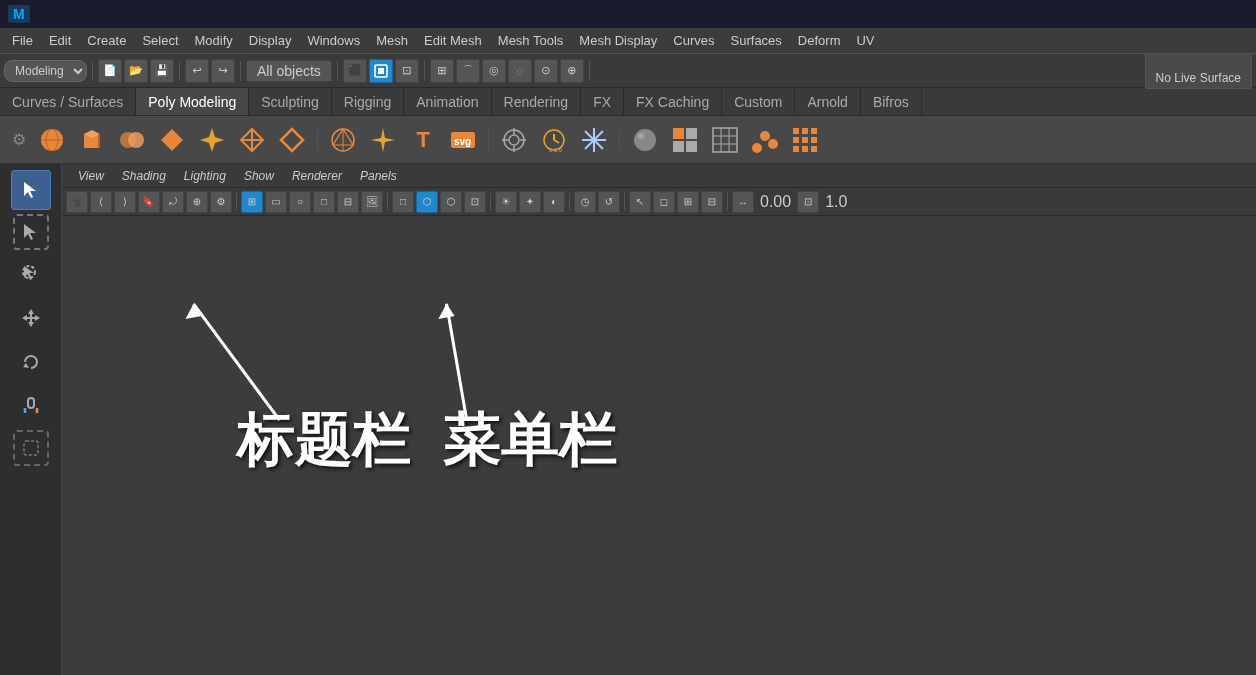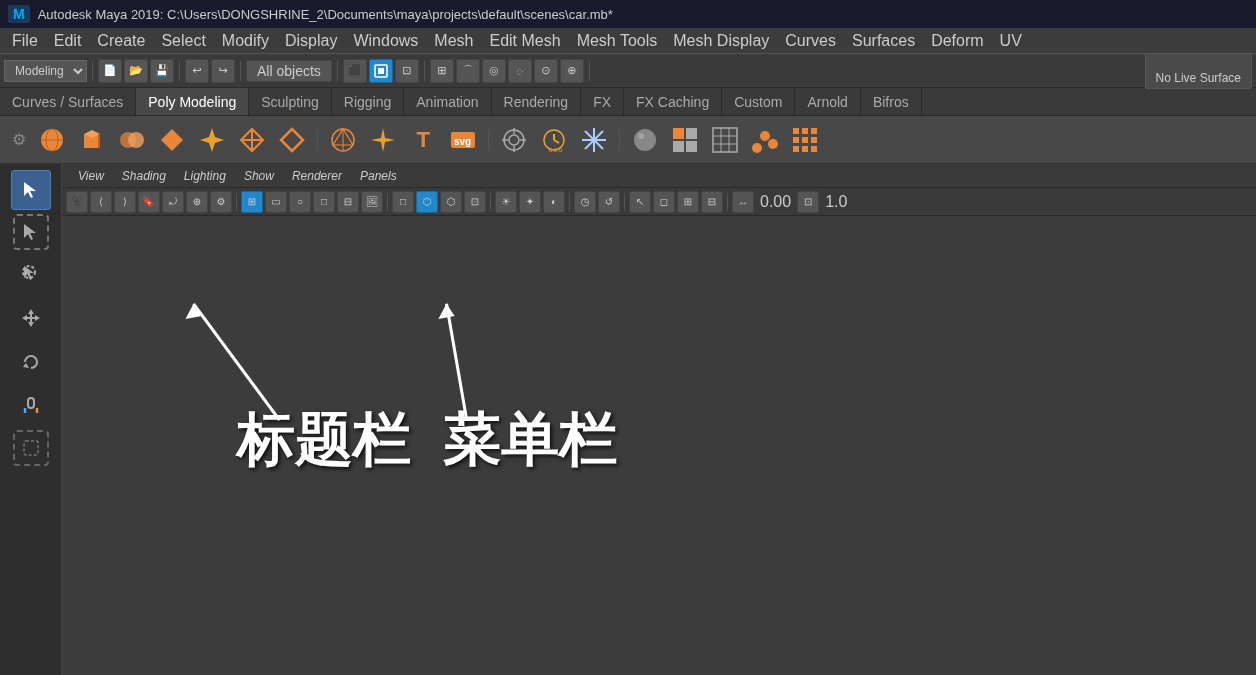--- a/index.html
+++ b/index.html
@@ -36,41 +36,41 @@
     #menu-bar {
       background: #3c3c3c;
       display: flex;
       align-items: center;
       height: 26px;
       padding: 0 4px;
       border-bottom: 1px solid #555;
     }
     .menu-item {
       color: #cccccc;
-      font-size: 16px;
+      font-size: 13px;
       padding: 3px 8px;
       cursor: pointer;
       white-space: nowrap;
     }
 
     
     #toolbar-1 {
       background: #3a3a3a;
       display: flex;
       align-items: center;
       height: 34px;
       padding: 0 4px;
       gap: 2px;
       border-bottom: 1px solid #2a2a2a;
     }
     .workspace-select {
       background: #555;
       color: #ccc;
       border: 1px solid #666;
-      border-radius: 0;
+      border-radius: 8px;
       padding: 2px 6px;
       font-size: 12px;
       height: 22px;
       cursor: pointer;
     }
     .tb-btn {
       background: #555;
       border: 1px solid #444;
       color: #ccc;
       width: 24px;
@@ -313,21 +313,20 @@
 
     
     .icon-sphere { color: #e8873a; }
     .icon-cube { color: #e8873a; }
   </style>
 </head>
 <body>
 
 <div id="title-bar">
   <span class="maya-logo">M</span>
-  <span>Autodesk Maya 2019: C:\Users\DONGSHRINE_2\Documents\maya\projects\default\scenes\car.mb*</span>
 </div>
 
 <div id="menu-bar">
   <span class="menu-item">File</span>
   <span class="menu-item">Edit</span>
   <span class="menu-item">Create</span>
   <span class="menu-item">Select</span>
   <span class="menu-item">Modify</span>
   <span class="menu-item">Display</span>
   <span class="menu-item">Windows</span>

